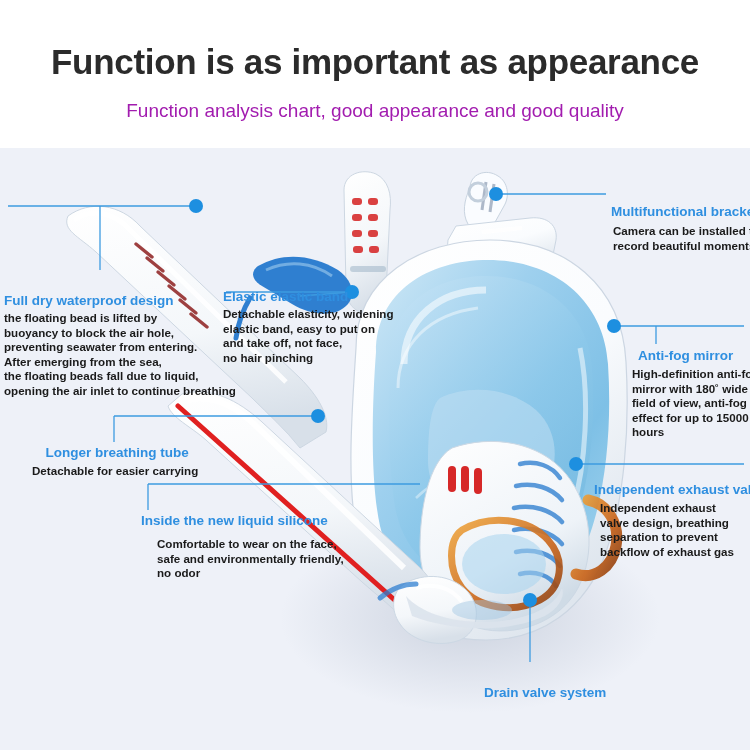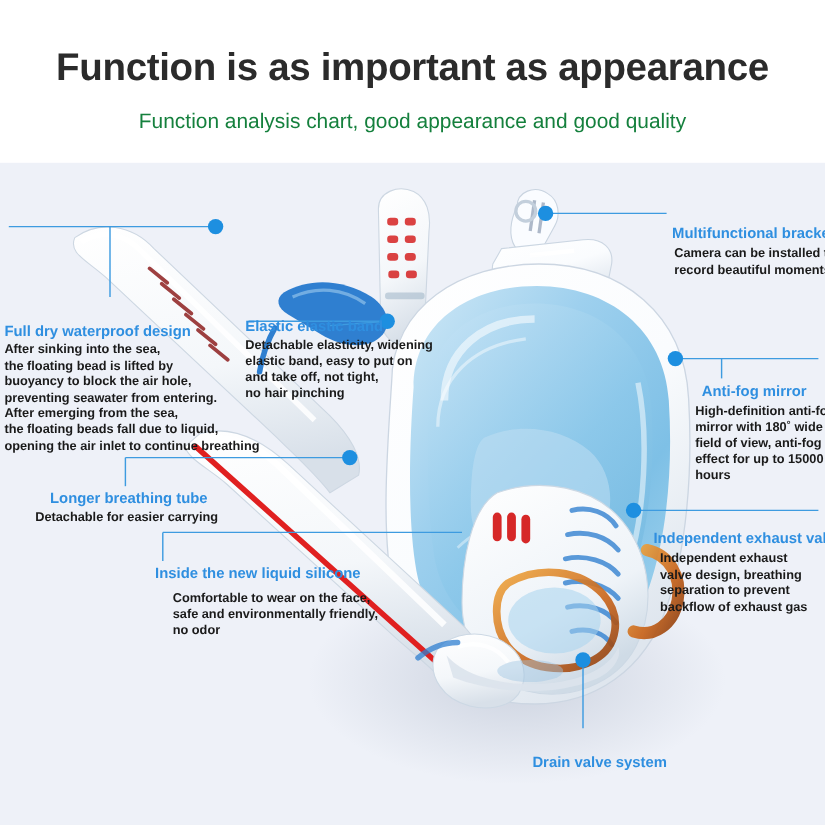--- a/index.html
+++ b/index.html
@@ -17,21 +17,21 @@
     position:absolute;left:0;top:0;width:750px;height:148px;
     background:#ffffff;
   }
   #title{
     position:absolute;left:0;top:42px;width:750px;text-align:center;
     font-size:35px;font-weight:bold;color:#2b2b2b;letter-spacing:-0.3px;
     white-space:nowrap;
   }
   #subtitle{
     position:absolute;left:0;top:100px;width:750px;text-align:center;
-    font-size:19px;color:#15803d;white-space:nowrap;
+    font-size:19px;color:#a21caf;white-space:nowrap;
   }
 
   
   #canvas{
     position:absolute;left:0;top:148px;width:750px;height:602px;
     background:#eef1f8;
     overflow:hidden;
   }
   #artsvg{position:absolute;left:0;top:0;width:750px;height:602px;}
 
@@ -276,21 +276,20 @@
         <circle cx="496" cy="46" r="7"></circle>
         <circle cx="614" cy="178" r="7"></circle>
         <circle cx="576" cy="316" r="7"></circle>
         <circle cx="530" cy="452" r="7"></circle>
       </g>
     </svg>
 
     <div class="callout" id="co-fulldry">
       <div class="c-head">Full dry waterproof design</div>
       <div class="c-body">
-        <div>After sinking into the sea,</div>
         <div>the floating bead is lifted by</div>
         <div>buoyancy to block the air hole,</div>
         <div>preventing seawater from entering.</div>
         <div>After emerging from the sea,</div>
         <div>the floating beads fall due to liquid,</div>
         <div>opening the air inlet to continue breathing</div>
       </div>
     </div>
 
     <div class="callout center" id="co-tube">
@@ -307,21 +306,21 @@
         <div>safe and environmentally friendly,</div>
         <div>no odor</div>
       </div>
     </div>
 
     <div class="callout" id="co-band">
       <div class="c-head">Elastic elastic band</div>
       <div class="c-body">
         <div>Detachable elasticity, widening</div>
         <div>elastic band, easy to put on</div>
-        <div> and take off, not tight,</div>
+        <div> and take off, not face,</div>
         <div>no hair pinching</div>
       </div>
     </div>
 
     <div class="callout" id="co-bracket">
       <div class="c-head">Multifunctional bracket</div>
       <div class="c-body">
         <div>Camera can be installed to</div>
         <div>record beautiful moments</div>
       </div>

